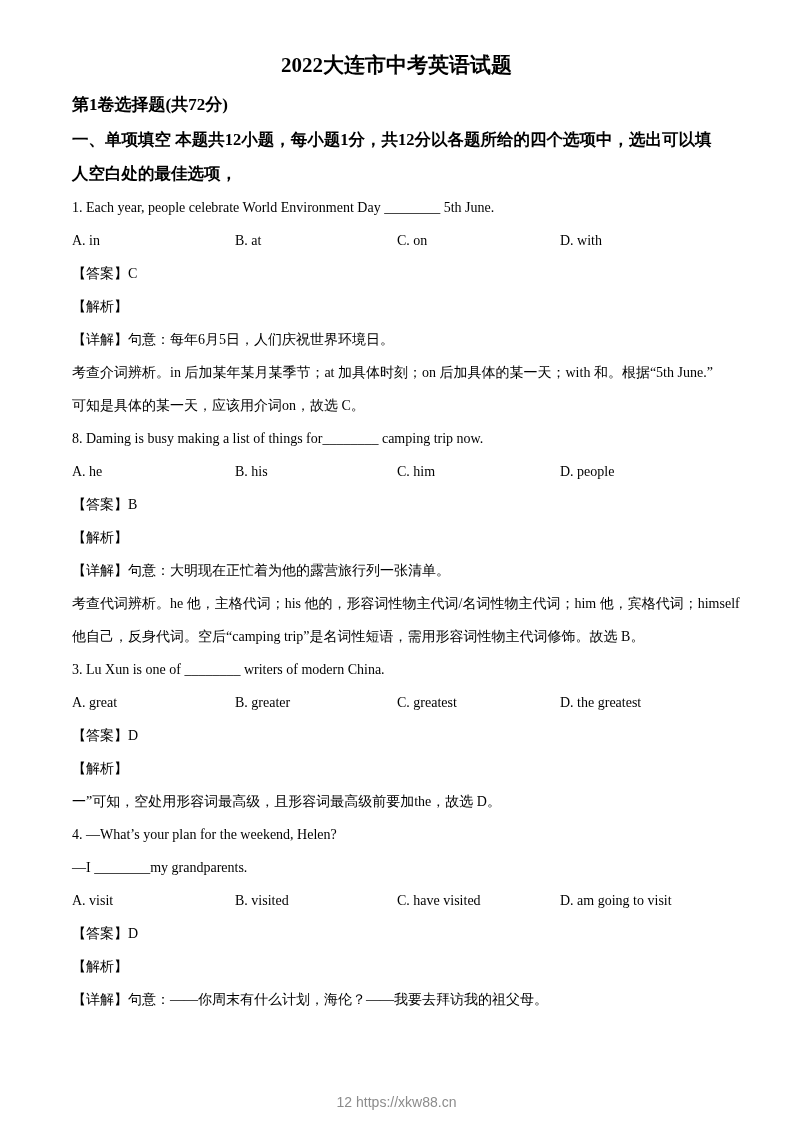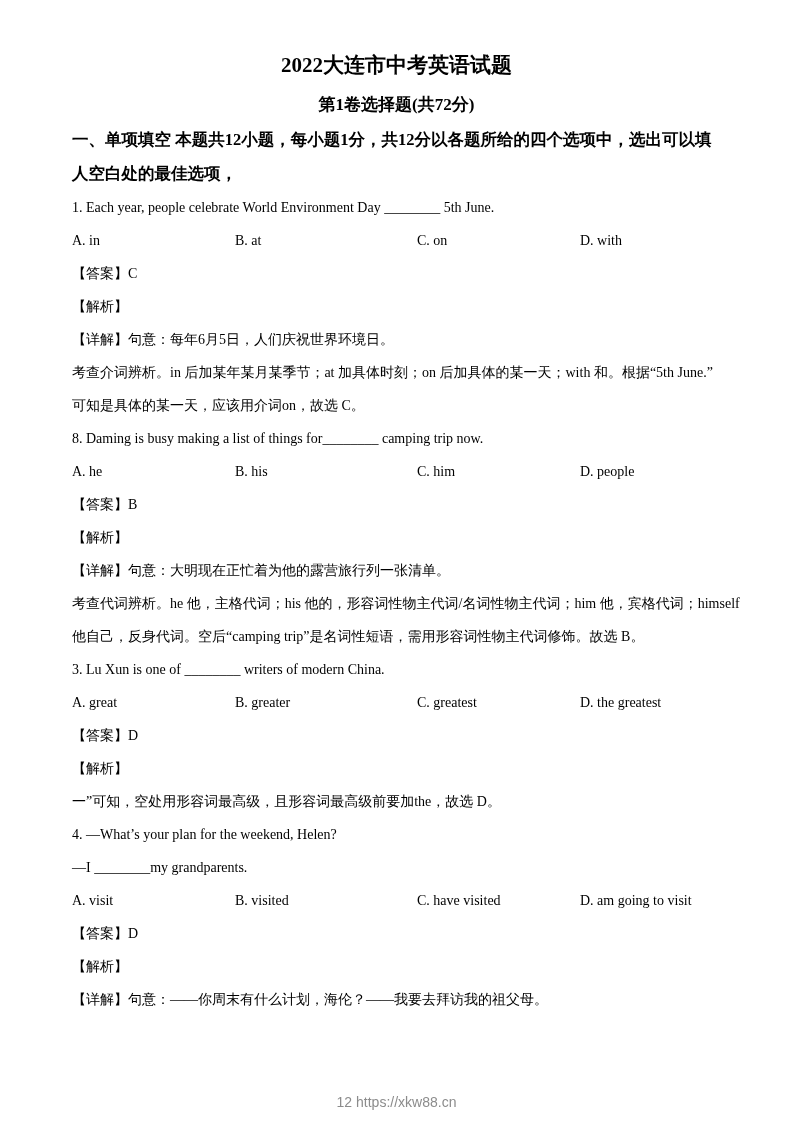--- a/index.html
+++ b/index.html
@@ -17,41 +17,40 @@
     border-radius: 20px;
   }
   .title {
     text-align: center;
     font-size: 21px;
     font-weight: bold;
     margin: 0 0 14px 0;
     line-height: 1.3;
   }
   .subtitle {
-    text-align: center;
     font-size: 17px;
     font-weight: bold;
     margin: 0 0 6px 0;
     line-height: 1.4;
   }
   .section-heading {
     font-size: 16.5px;
     font-weight: bold;
     line-height: 34px;
     white-space: nowrap;
   }
   .line {
     font-size: 14px;
     line-height: 33px;
     white-space: nowrap;
   }
   .opts { display: flex; }
   .opts .c1 { width: 163px; }
   .opts .c2 { width: 162px; }
-  .opts .c3 { width: 163px; margin-left: 20px; }
+  .opts .c3 { width: 163px; }
   .opts .c4 { flex: 1; }
   .blue { color: #000000; }
   .footer {
     position: absolute;
     left: 0; bottom: 12px;
     width: 100%;
     text-align: center;
     font-size: 14px;
     color: #8c8c8c;
     font-family: "Liberation Sans", "DejaVu Sans", sans-serif;

